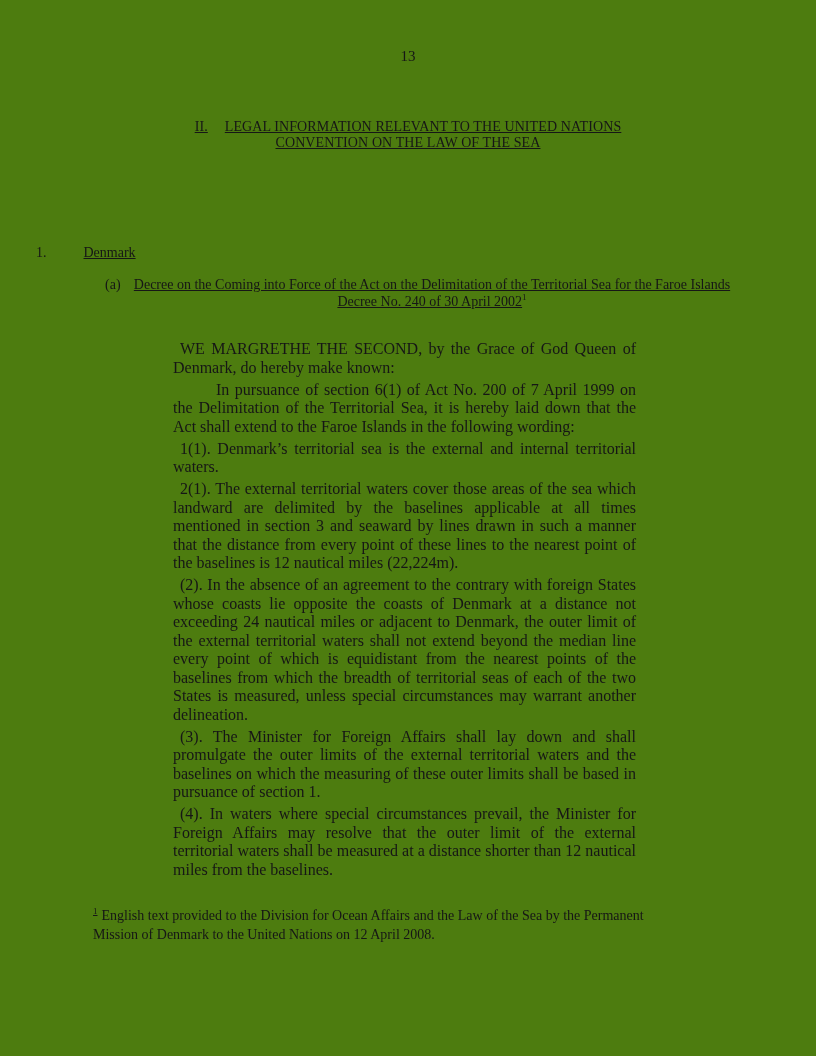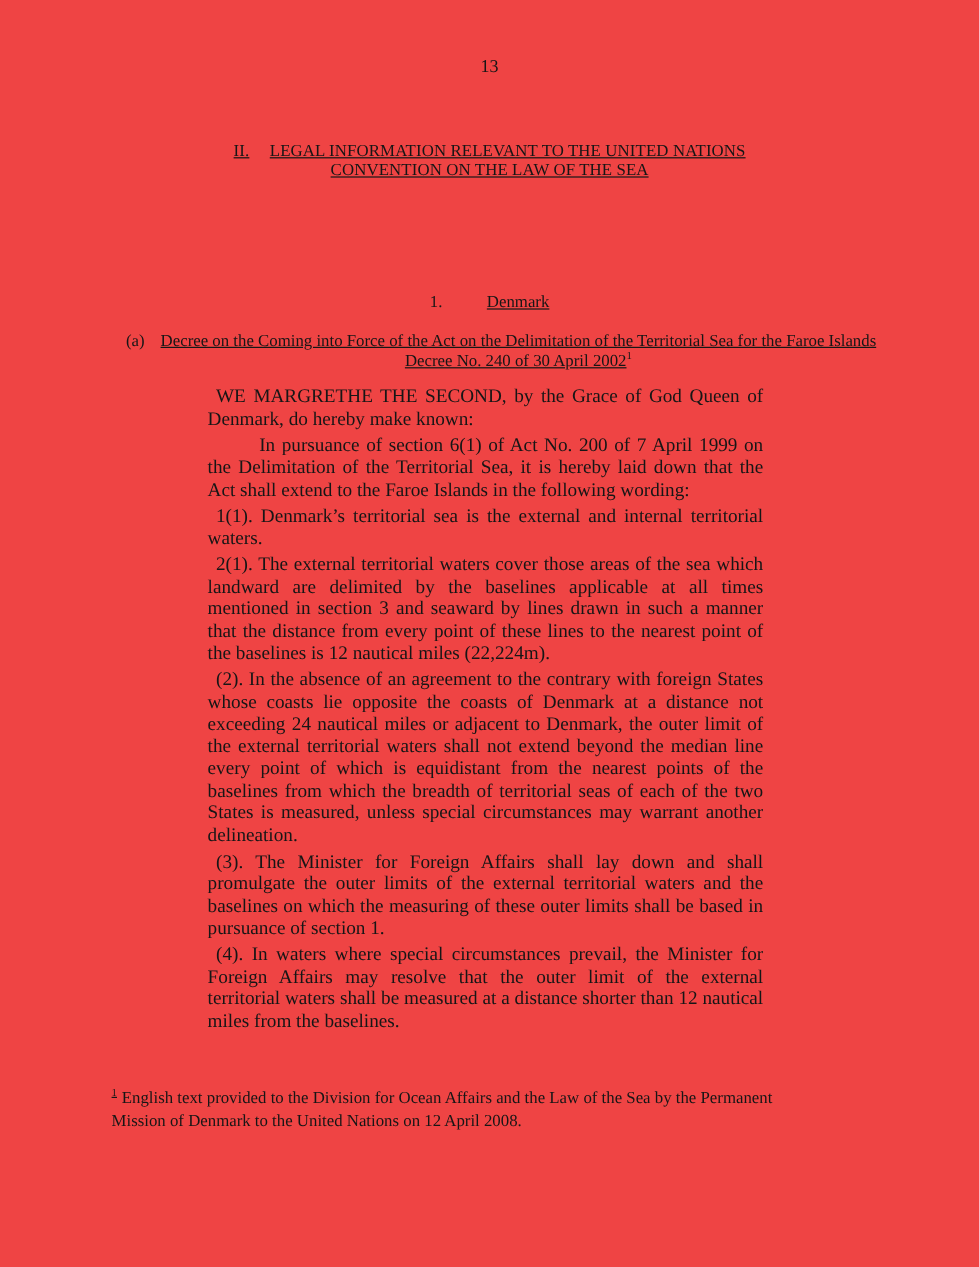--- a/index.html
+++ b/index.html
@@ -29,48 +29,48 @@
     text-align:center; font-size:14px; line-height:15.5px;
     letter-spacing:0.1px;
     text-decoration:underline;
   }
   .heading-a {
     position:absolute; top:180px; left:0; right:0;
     text-align:center; font-size:14px; line-height:16px;
   }
   .heading-1 {
     position:absolute; top:245px; left:0; right:0;
-    text-align:center; font-size:14px; line-height:16px;
+    text-align:left; font-size:14px; line-height:16px;padding-left:36px;
   }
   .item-a {
     position:absolute; top:277px; left:0; width:816px;
     font-size:14px; line-height:16.5px;
   }
   .item-label { position:absolute; left:105px; top:0; }
   .item-title { position:absolute; left:132px; top:0; width:600px; text-align:center; }
   sup.ref {
     font-size:9px; line-height:0; vertical-align:super;
   }
   .body-text {
-    position:absolute; top:322px; left:173px; width:463px;
+    position:absolute; top:340px; left:173px; width:463px;
     font-size:16px; line-height:18.5px; text-align:justify;
   }
   .body-text p { margin:0 0 3.5px 0; padding:0; }
   .ind-sm { text-indent:7px; }
   .ind-lg { text-indent:43px; }
   .footnote {
     position:absolute; top:906px; left:93px; width:597px;
     font-size:14px; line-height:19px; text-align:left;
   }
   .fn-marker { margin-right:4px; }
 </style>
 </head>
 <body>
 
-<div class="page" style="background: #ef4444; color: rgb(22, 22, 22);">
+<div class="page" style="background: #4d7c0f; color: rgb(22, 22, 22);">
 
   <div class="page-number">13</div>
 
   <div class="heading-ii">
     <div class="nowrap">
       <span>II.</span><span class="tab tab-sm"></span><span>LEGAL INFORMATION RELEVANT TO THE UNITED NATIONS</span>
     </div>
     <div>CONVENTION ON THE LAW OF THE SEA</div>
   </div>
 

